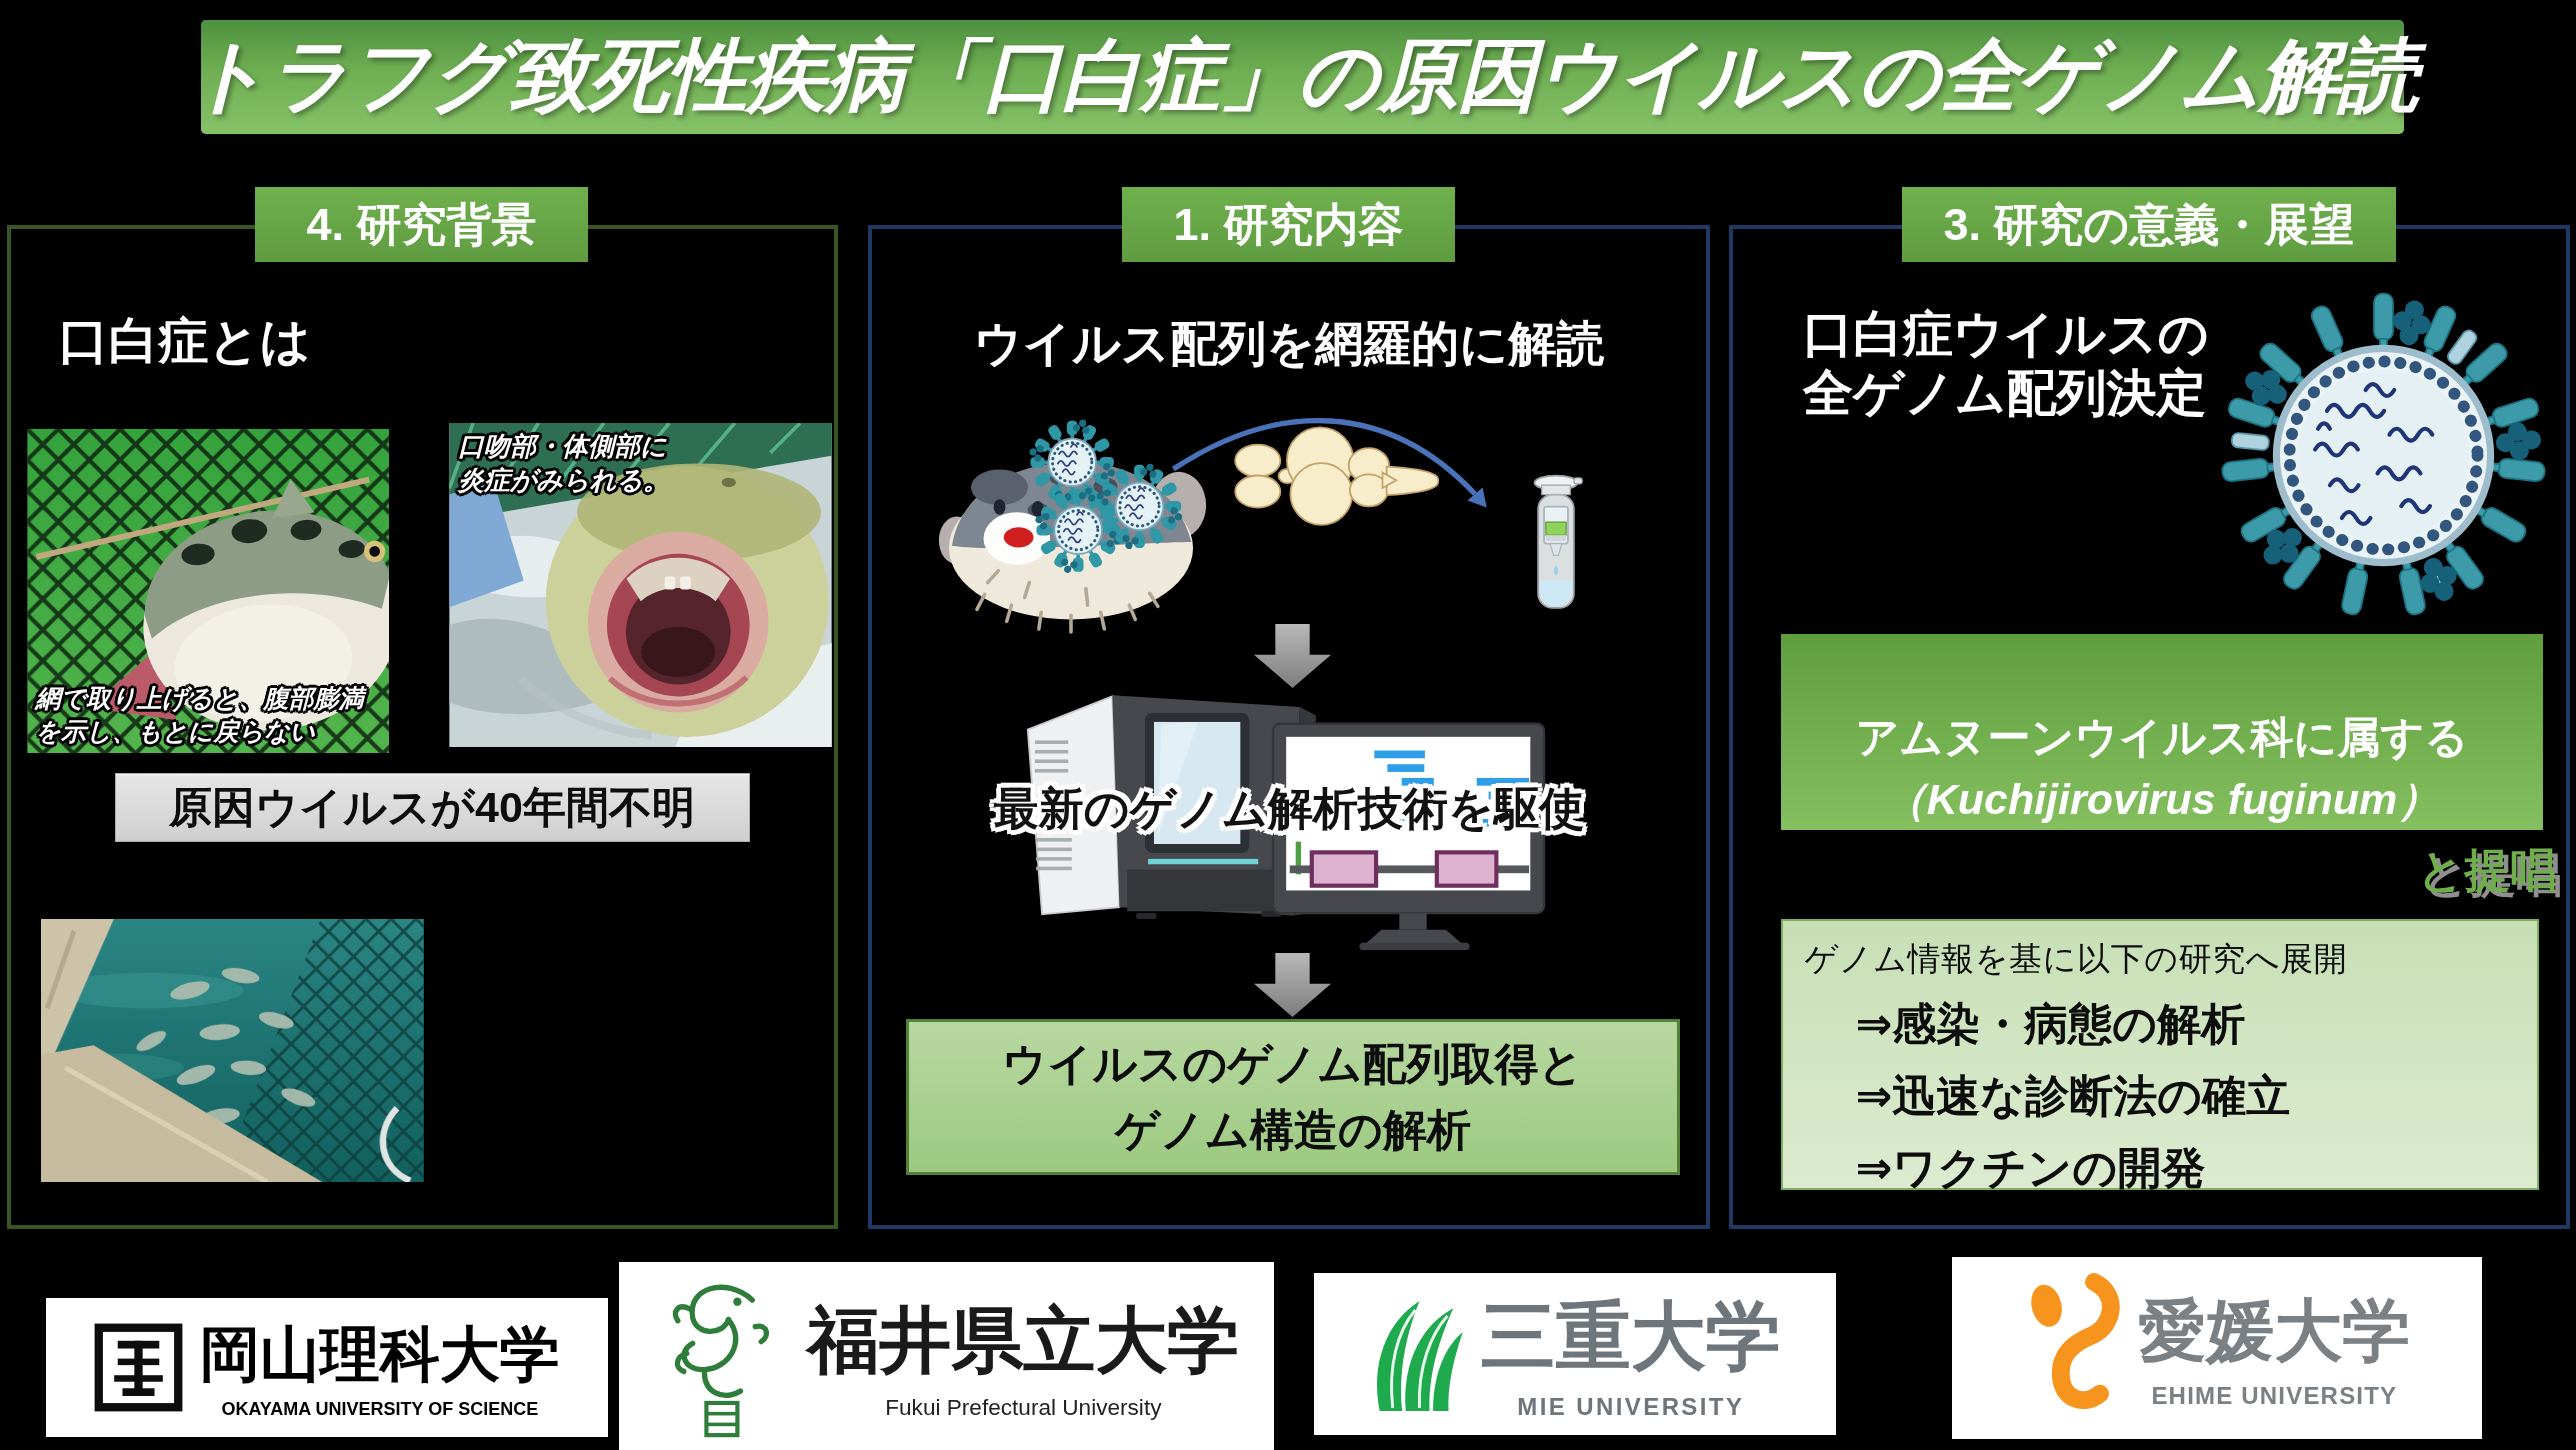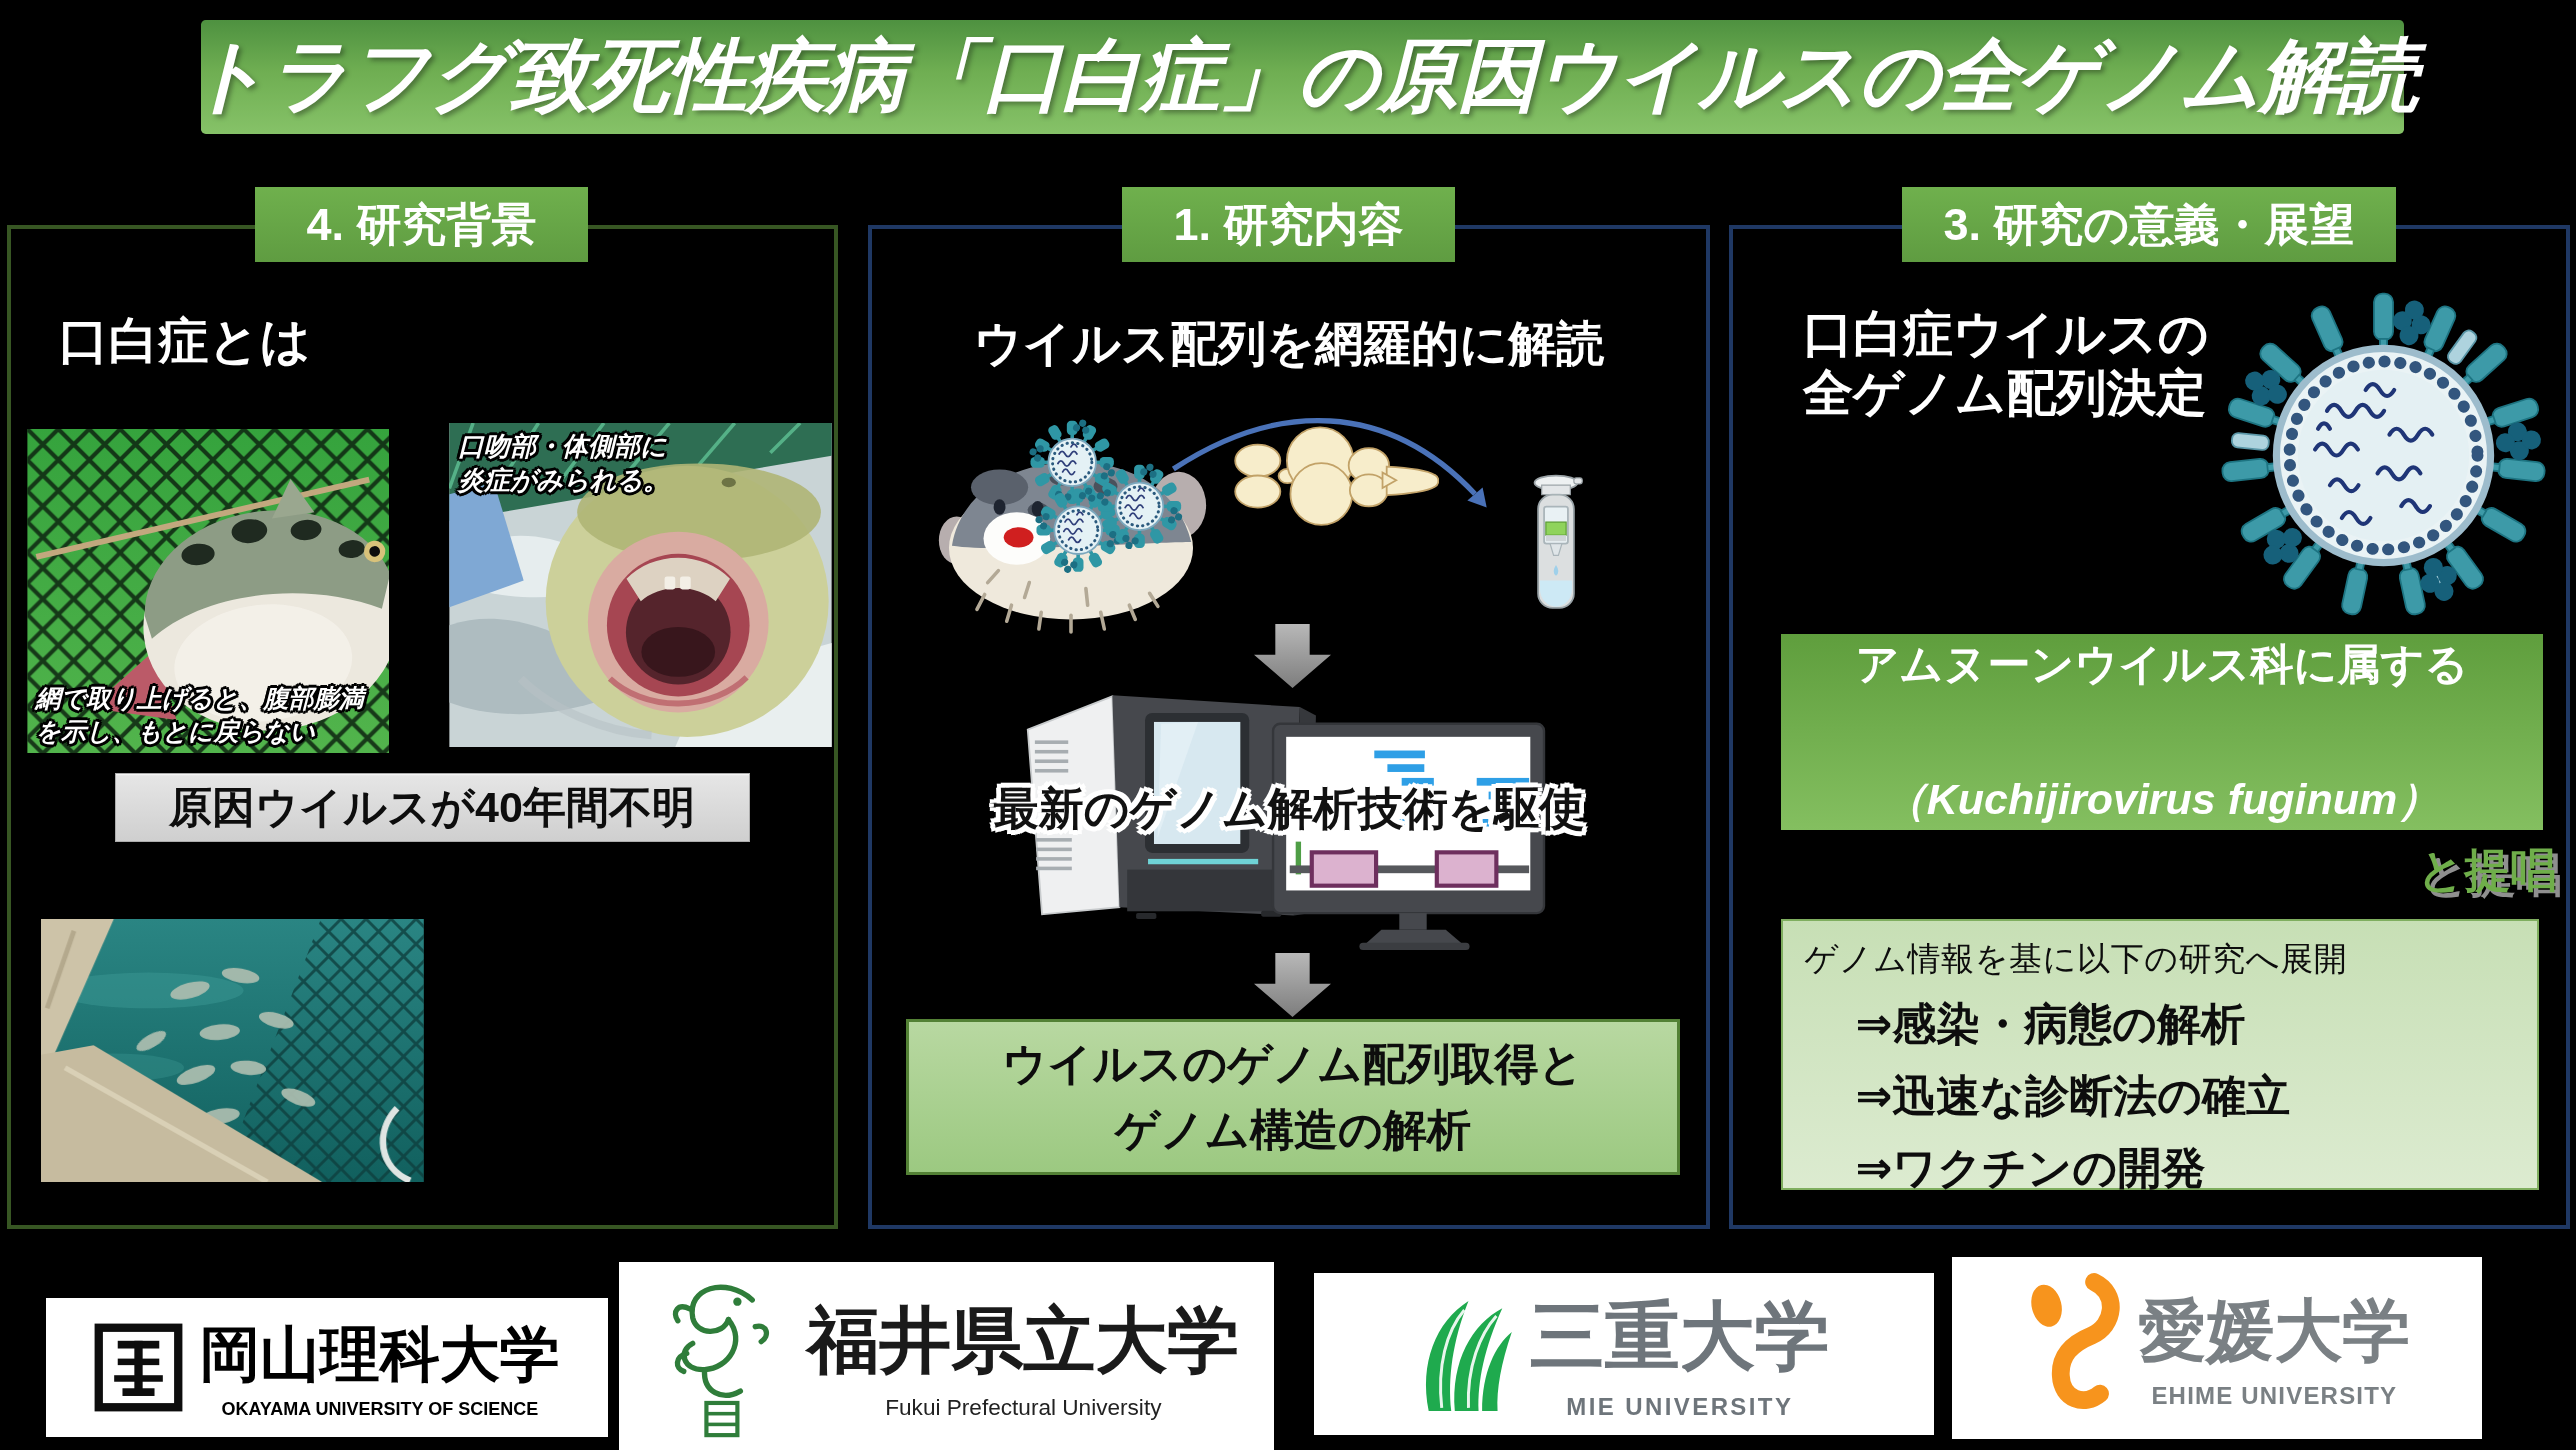--- a/index.html
+++ b/index.html
@@ -47,21 +47,21 @@
   .gray-box span{font-size:43px;font-weight:bold;color:#0d0d0d;}
   .overlay-text{position:absolute;left:0;right:0;top:550px;text-align:center;font-size:45px;font-weight:bold;color:#111;
     text-shadow:-4.2px -4.2px 0 #fff,4.2px -4.2px 0 #fff,-4.2px 4.2px 0 #fff,4.2px 4.2px 0 #fff,
                 0 -4.8px 0 #fff,0 4.8px 0 #fff,-4.8px 0 0 #fff,4.8px 0 0 #fff;z-index:4;}
   .result-box{position:absolute;left:34px;top:790px;width:774px;height:156px;box-sizing:border-box;
     background:linear-gradient(180deg,#b8d8a1,#9cc981);border:3.6px solid #538135;
     display:flex;align-items:center;justify-content:center;text-align:center;
     font-size:44px;font-weight:bold;color:#0d0d0d;line-height:1.5;}
   .naming-box{position:absolute;left:48px;top:405px;width:762px;height:196px;
     background:linear-gradient(180deg,#5f9e3d,#84bf60);
-    display:flex;flex-direction:column;align-items:center;justify-content:space-between;
+    display:flex;flex-direction:column;align-items:center;justify-content:flex-end;
     color:#fff;font-weight:bold;font-size:43px;line-height:1.43;text-align:center;}
   .naming-box .ital{font-style:italic;}
   .proposal{position:absolute;right:9.5px;top:611px;font-size:46px;font-weight:bold;color:#6fae4a;
     text-shadow:5.4px 5.4px 0 #8f8f8f;}
   .future-box{position:absolute;left:48px;top:690px;width:758px;height:271px;box-sizing:border-box;
     background:linear-gradient(180deg,#c7dfb5,#dcebd0);border:2.4px solid #7fae5f;
     padding:15.5px 0 0 21.4px;color:#0d0d0d;}
   .fb-title{font-size:33px;letter-spacing:0.6px;}
   .fb-item{font-size:44px;font-weight:bold;margin:13px 0 0 51px;}
   
@@ -72,21 +72,21 @@
   .fugu-pos{position:absolute;left:56px;top:175px;}
   .brain-pos{position:absolute;left:359px;top:196px;}
   .curve-pos{position:absolute;left:277px;top:151px;z-index:3;}
   .tube-pos{position:absolute;left:654px;top:243px;}
   .seq-pos{position:absolute;left:145px;top:459px;}
   .virus-pos{position:absolute;left:472px;top:48px;}
   
   .logo{position:absolute;background:#fff;display:flex;align-items:center;justify-content:center;gap:16.7px;}
   .logo1{left:46px;top:1298px;width:562px;height:139px;}
   .logo2{left:619px;top:1262px;width:655px;height:189px;}
-  .logo3{left:1314px;top:1273px;width:620px;height:162px;}
+  .logo3{left:1314px;top:1273px;width:522px;height:162px;}
   .logo4{left:1952px;top:1257px;width:530px;height:182px;}
   .logo .txt{display:flex;flex-direction:column;align-items:center;}
   .logo .jp{font-weight:bold;white-space:nowrap;}
   .logo .en{white-space:nowrap;}
   .logo1 .jp{font-size:60px;color:#000;}
   .logo1 .en{font-size:18px;font-weight:bold;color:#000;margin-top:3.6px;}
   .logo2 .jp{font-size:72px;color:#1a1a1a;}
   .logo2 .en{font-size:22.6px;color:#222;margin-top:6px;}
   .logo3 .jp{font-size:75px;color:#6e757b;}
   .logo3 .en{font-size:24px;font-weight:bold;color:#6e757b;letter-spacing:2.4px;margin-top:4.8px;}

